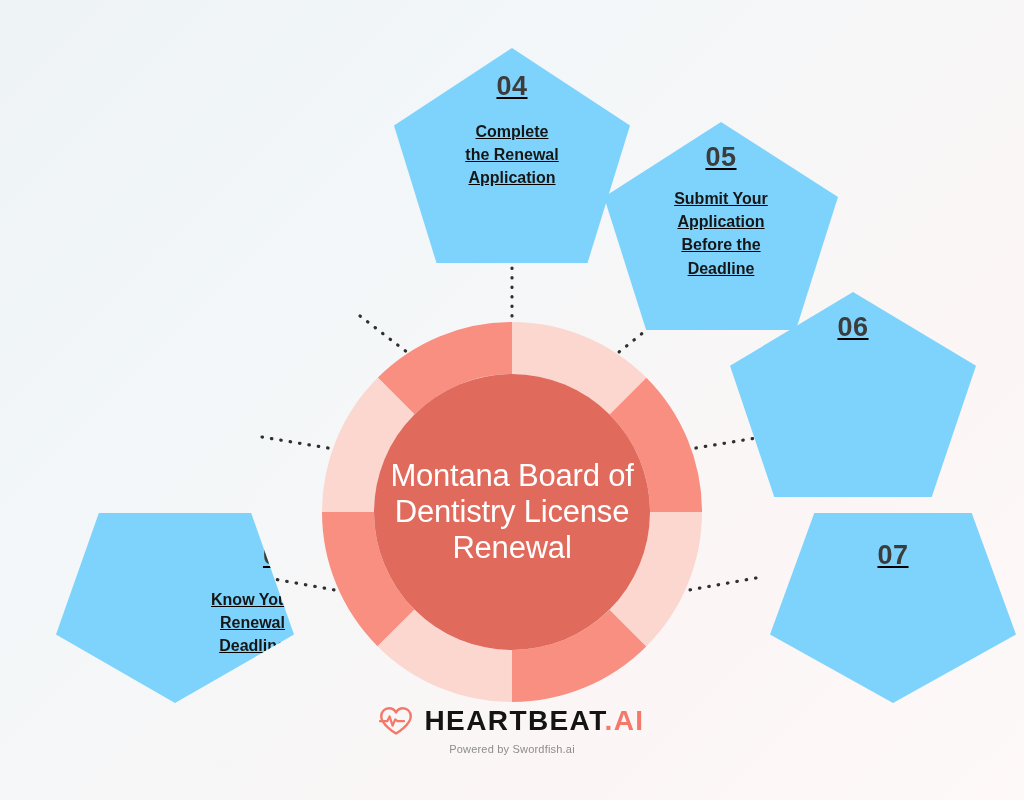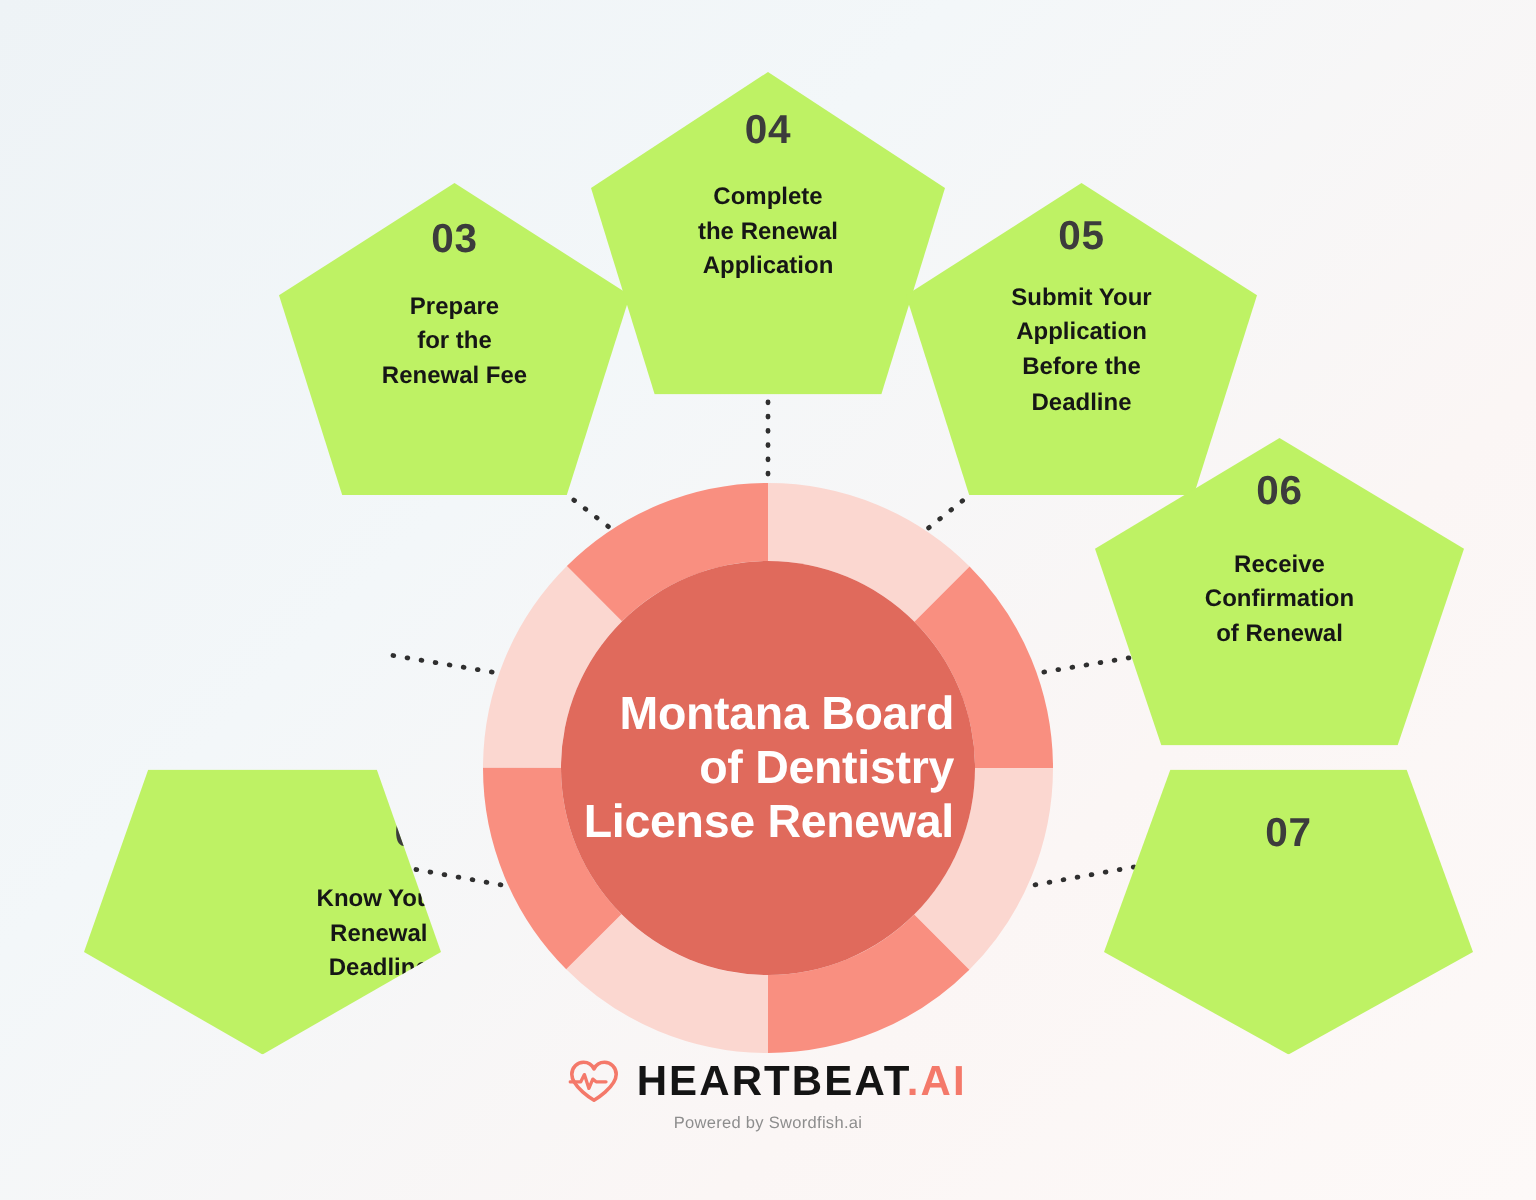--- a/index.html
+++ b/index.html
@@ -50,41 +50,42 @@
   #hub-label {
     position: absolute;
     left: 52px;
     top: 52px;
     width: 276px;
     height: 276px;
     border-radius: 50%;
     display: flex;
     align-items: center;
     justify-content: center;
-    text-align: right;
+    text-align: center;
     color: #ffffff;
     font-size: 31px;
-    font-weight: bold;
+    font-weight: normal;
     line-height: 1.16;
     letter-spacing: -0.2px;
     padding: 0 14px;
     box-sizing: border-box;
   }
 
   
   .node {
     position: absolute;
     z-index: 3;
-    background: #bef264;
+    background: #7dd3fc;
     display: flex;
     flex-direction: column;
     align-items: center;
     justify-content: flex-start;
     text-align: center;
     box-sizing: border-box;
+    text-decoration: underline;
   }
   .node .num {
     color: #3c3c3c;
     font-weight: bold;
     font-size: 27px;
     letter-spacing: 0.5px;
     line-height: 1;
   }
   .node .ttl {
     color: #161616;
@@ -122,21 +123,21 @@
   #node-04 .ttl { margin-top: 20px; }
 
   #node-05 { left: 604px; top: 122px; width: 234px; height: 208px; }
   #node-05 .num { margin-top: 22px; }
   #node-05 .ttl { margin-top: 16px; }
 
   #node-06 { left: 730px; top: 292px; width: 246px; height: 205px; }
   #node-06 .num { margin-top: 22px; }
   #node-06 .ttl { margin-top: 24px; }
 
-  #node-07 { left: 736px; top: 513px; width: 246px; height: 190px; }
+  #node-07 { left: 770px; top: 513px; width: 246px; height: 190px; }
   #node-07 .num { margin-top: 29px; }
   #node-07 .ttl { margin-top: 16px; }
 
   
   #logo {
     position: absolute;
     left: 0;
     top: 706px;
     width: 1024px;
     z-index: 4;
@@ -210,47 +211,38 @@
   </div>
 
   <div class="node pent-down" id="node-01">
     <div class="num">01</div>
     <div class="ttl">Know Your
 Renewal
 Deadline</div>
   </div>
 
 
-  <div class="node pent-up" id="node-03">
-    <div class="num">03</div>
-    <div class="ttl">Prepare
-for the
-Renewal Fee</div>
-  </div>
 
   <div class="node pent-up" id="node-04">
     <div class="num">04</div>
     <div class="ttl">Complete
 the Renewal
 Application</div>
   </div>
 
   <div class="node pent-up" id="node-05">
     <div class="num">05</div>
     <div class="ttl">Submit Your
 Application
 Before the
 Deadline</div>
   </div>
 
   <div class="node pent-up" id="node-06">
     <div class="num">06</div>
-    <div class="ttl">Receive
-Confirmation
-of Renewal</div>
   </div>
 
   <div class="node pent-down" id="node-07">
     <div class="num">07</div>
   </div>
 
   <div id="logo">
     <div id="logo-row">
       <svg width="34" height="30" viewBox="0 0 34 30">
         <path d="M17 27.5 C17 27.5 2.2 18.8 2.2 10.2 C2.2 5.6 5.8 2.2 10.0 2.2

